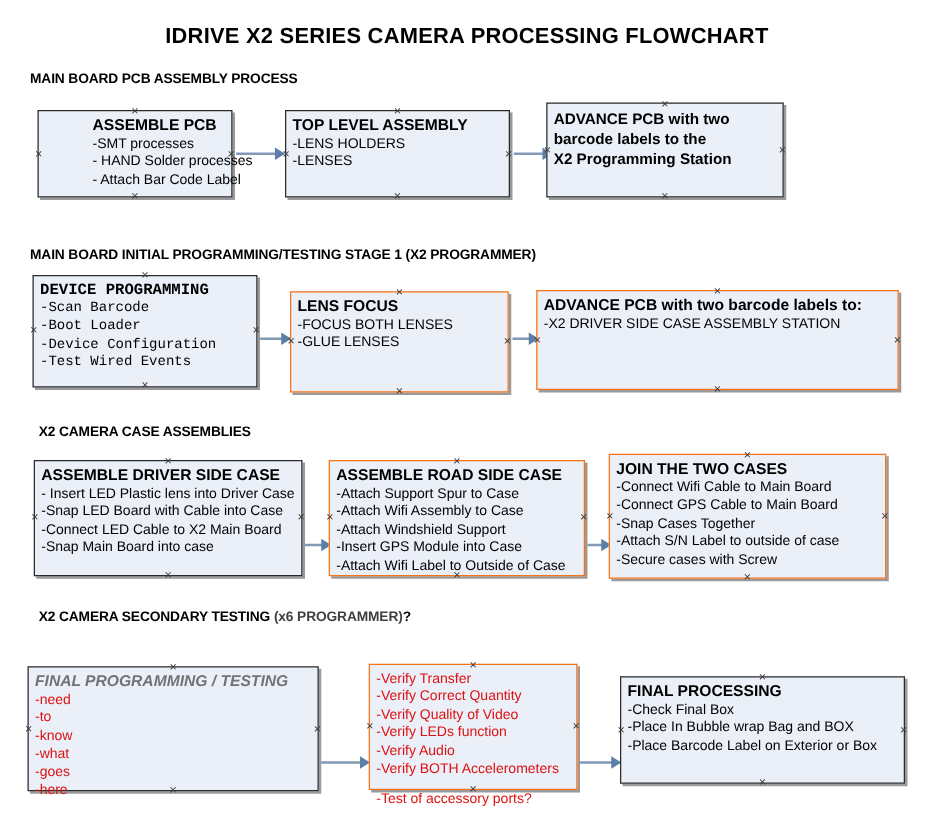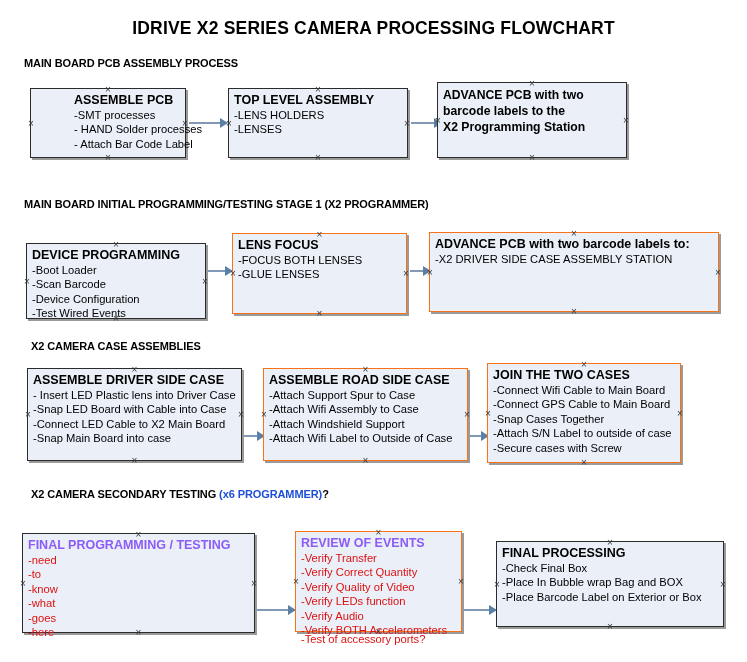--- a/index.html
+++ b/index.html
@@ -26,21 +26,21 @@
     letter-spacing: 0.2px;
   }
 
   .section-head {
     position: absolute;
     font-size: 11px;
     font-weight: bold;
     white-space: nowrap;
     letter-spacing: -0.1px;
   }
-  .section-head .red { color: #1d4ed8; }
+  .section-head .red { color: #404040; }
 
   
   .node {
     position: absolute;
     background: #eaeff8;
     border: 1px solid #2b2b2b;
     box-shadow: 2px 2px 0 0 #9a9a9a;
     padding: 4px 5px 3px 5px;
     overflow: visible;
   }
@@ -53,21 +53,21 @@
     line-height: 1.18;
     white-space: nowrap;
   }
   .node .line {
     font-size: 11.2px;
     line-height: 1.29;
     white-space: nowrap;
   }
   .node.all-bold .line { font-weight: bold; font-size: 12.2px; line-height: 1.33; }
   .node.red .title, .node.red .line { color: #dd1111; }
-  .node.red .title { color: #8b5cf6; }
+  .node.red .title { color: #737373; font-style: italic; }
 
   
   .node .line.overflow {
     position: absolute;
     left: 5px;
     bottom: -15px;
     white-space: nowrap;
   }
 
   
@@ -134,24 +134,24 @@
     <div class="line">barcode labels to the</div>
     <div class="line"> X2 Programming Station</div>
     <span class="handle" style="left:50%; top:0;"></span>
     <span class="handle" style="left:50%; top:100%;"></span>
     <span class="handle" style="left:0; top:50%;"></span>
     <span class="handle" style="left:100%; top:50%;"></span>
   </div>
 
   <div class="section-head" style="left:24px; top:198px;">MAIN BOARD INITIAL PROGRAMMING/TESTING STAGE 1 (X2 PROGRAMMER)</div>
 
-  <div class="node" style="left:26px; top:243px; width:180px; height:76px;">
+  <div class="node" style="left:26px; top:220px; width:180px; height:90px;font-family:Liberation Mono, monospace;">
     <div class="title">DEVICE PROGRAMMING</div>
+    <div class="line">-Scan Barcode</div>
     <div class="line">-Boot Loader</div>
-    <div class="line">-Scan Barcode</div>
     <div class="line">-Device Configuration</div>
     <div class="line">-Test Wired Events</div>
     <span class="handle" style="left:50%; top:0;"></span>
     <span class="handle" style="left:50%; top:100%;"></span>
     <span class="handle" style="left:0; top:50%;"></span>
     <span class="handle" style="left:100%; top:50%;"></span>
   </div>
 
   <div class="arrow" style="left:208px; top:270px; width:24px;"></div>
 
@@ -190,30 +190,31 @@
     <span class="handle" style="left:100%; top:50%;"></span>
   </div>
 
   <div class="arrow" style="left:244px; top:435px; width:20px;"></div>
 
   <div class="node gray-border" style="left:263px; top:368px; width:205px; height:93px;">
     <div class="title">ASSEMBLE ROAD SIDE CASE</div>
     <div class="line">-Attach Support Spur to Case</div>
     <div class="line">-Attach Wifi Assembly to Case</div>
     <div class="line">-Attach Windshield Support</div>
+    <div class="line">-Insert GPS Module into Case</div>
     <div class="line">-Attach Wifi Label to Outside of Case</div>
     <span class="handle" style="left:50%; top:0;"></span>
     <span class="handle" style="left:50%; top:100%;"></span>
     <span class="handle" style="left:0; top:50%;"></span>
     <span class="handle" style="left:100%; top:50%;"></span>
   </div>
 
   <div class="arrow" style="left:470px; top:435px; width:18px;"></div>
 
-  <div class="node gray-border" style="left:487px; top:363px; width:194px; height:100px;">
+  <div class="node gray-border" style="left:487px; top:363px; width:222px; height:100px;">
     <div class="title">JOIN THE TWO CASES</div>
     <div class="line">-Connect Wifi Cable to Main Board</div>
     <div class="line">-Connect GPS Cable to Main Board</div>
     <div class="line">-Snap Cases Together</div>
     <div class="line">-Attach S/N Label to outside of case</div>
     <div class="line">-Secure cases with Screw</div>
     <span class="handle" style="left:50%; top:0;"></span>
     <span class="handle" style="left:50%; top:100%;"></span>
     <span class="handle" style="left:0; top:50%;"></span>
     <span class="handle" style="left:100%; top:50%;"></span>
@@ -233,21 +234,20 @@
     <div class="line">-here</div>
     <span class="handle" style="left:50%; top:0;"></span>
     <span class="handle" style="left:50%; top:100%;"></span>
     <span class="handle" style="left:0; top:50%;"></span>
     <span class="handle" style="left:100%; top:50%;"></span>
   </div>
 
   <div class="arrow" style="left:257px; top:609px; width:38px;"></div>
 
   <div class="node red gray-border" style="left:295px; top:531px; width:167px; height:101px;">
-    <div class="title">REVIEW OF EVENTS</div>
     <div class="line">-Verify Transfer</div>
     <div class="line">-Verify Correct Quantity</div>
     <div class="line">-Verify Quality of Video</div>
     <div class="line">-Verify LEDs function</div>
     <div class="line">-Verify Audio</div>
     <div class="line">-Verify BOTH Accelerometers</div>
     <div class="line overflow">-Test of accessory ports?</div>
     <span class="handle" style="left:50%; top:0;"></span>
     <span class="handle" style="left:50%; top:100%;"></span>
     <span class="handle" style="left:0; top:50%;"></span>

